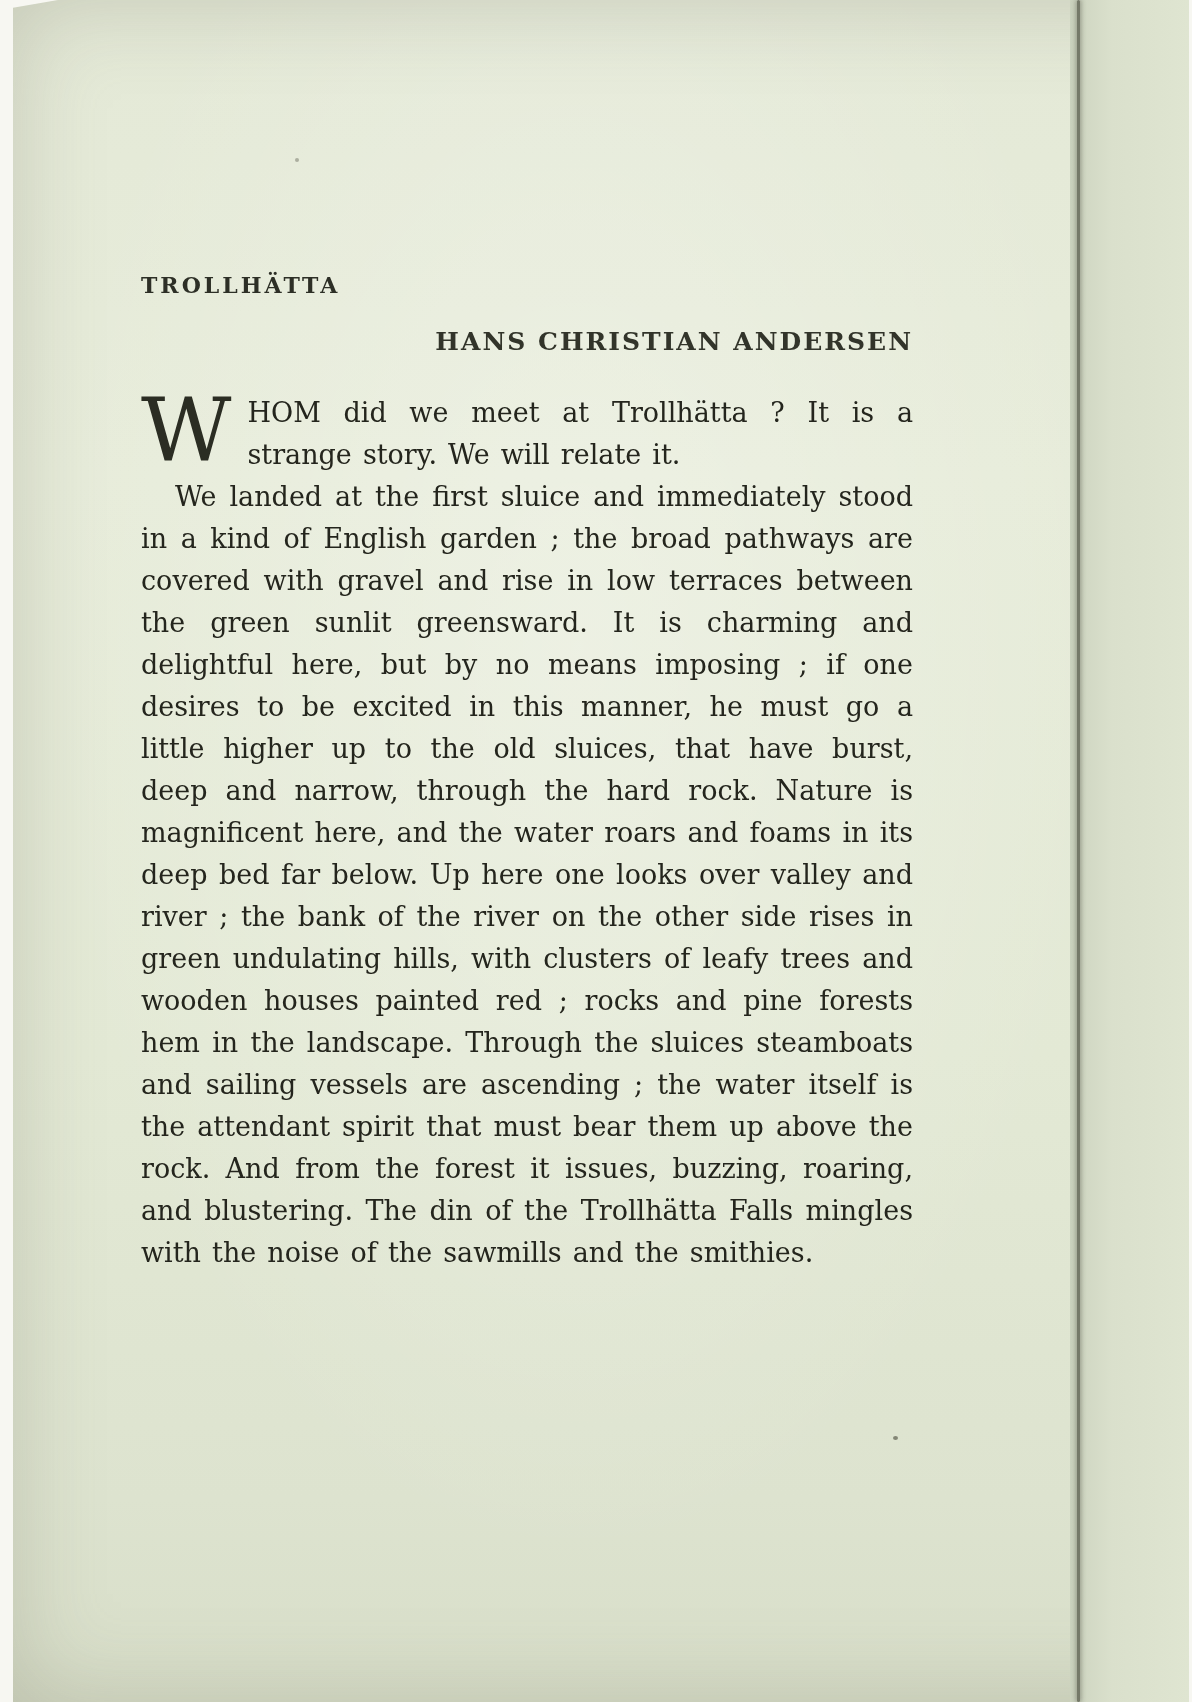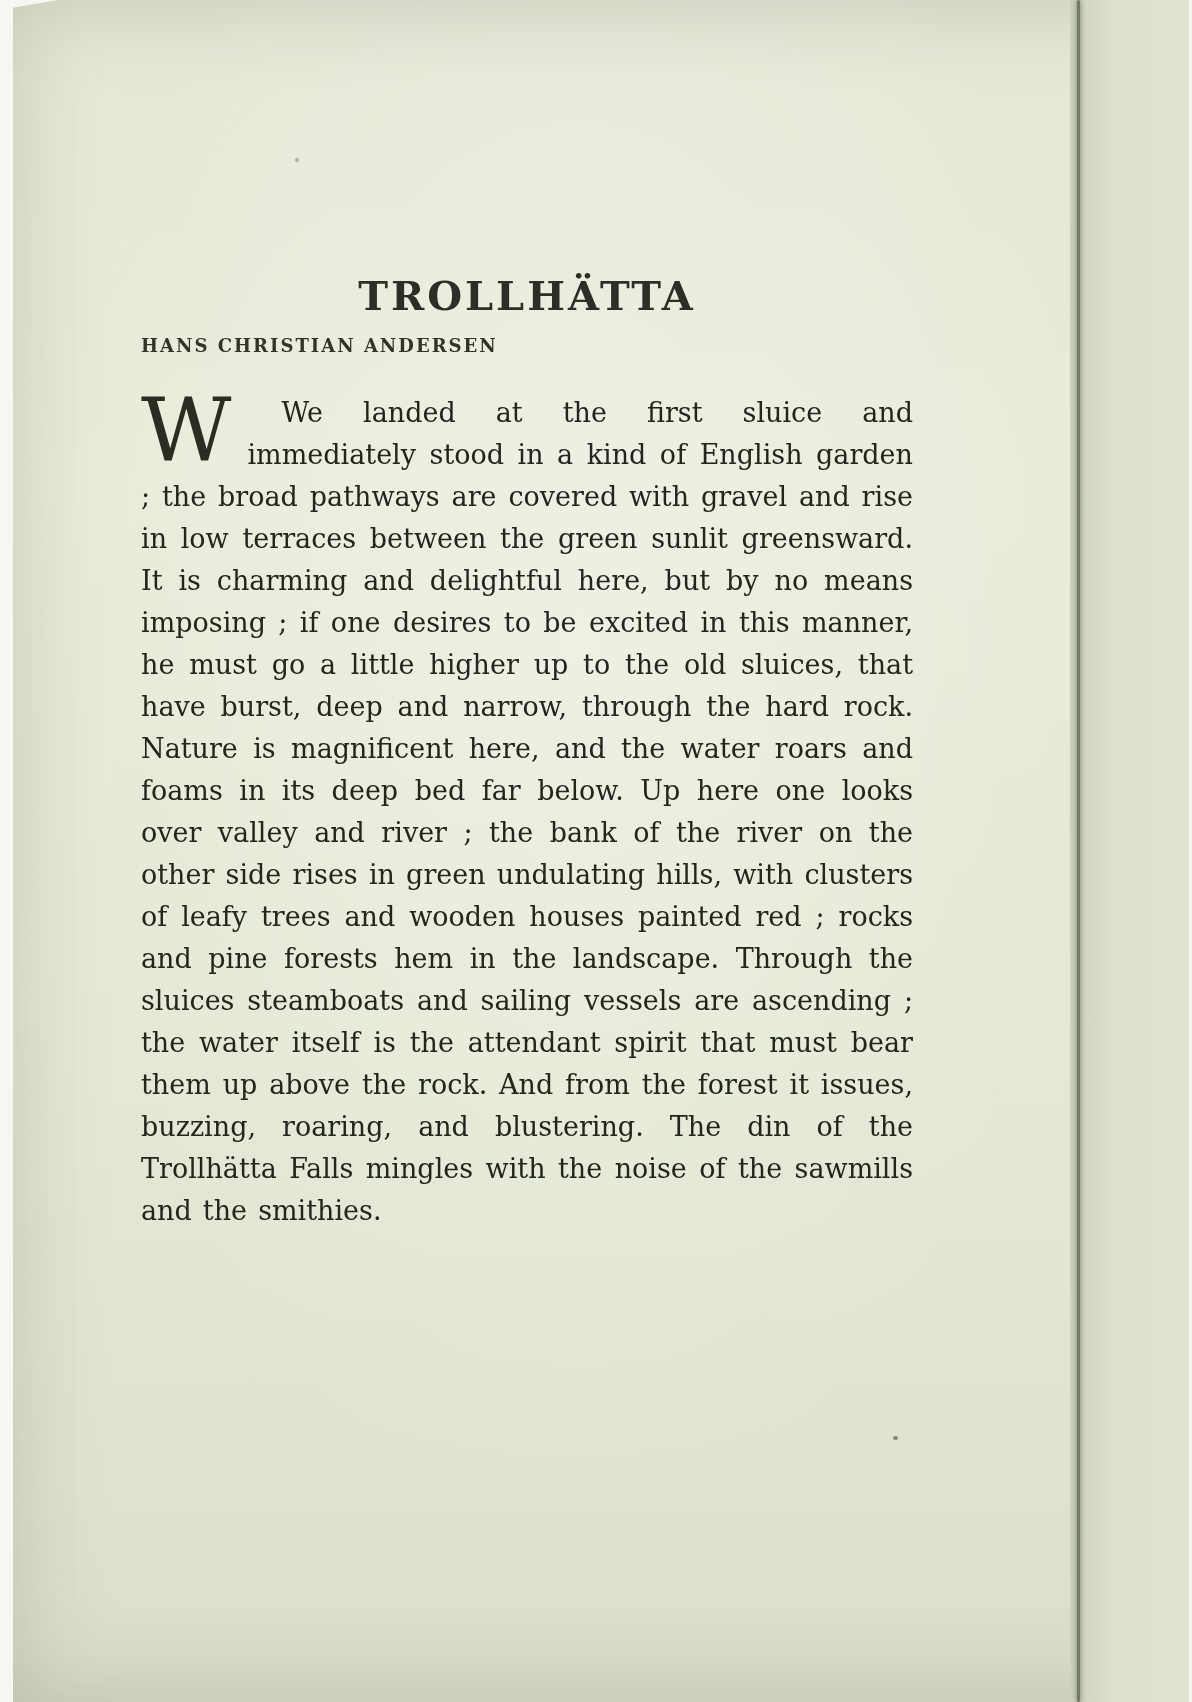--- a/index.html
+++ b/index.html
@@ -61,31 +61,30 @@
   .content {
     position: absolute;
     left: 128px;
     top: 0;
     width: 772px;
     color: #24251d;
   }
 
   .title {
     margin: 272px 0 0 0;
-    text-align: center;
-    font-size: 40px;
+    font-size: 22px;
     font-weight: bold;
     letter-spacing: 3px;
     color: #2d2f26;
   }
 
   .author {
-    margin: 16px 0 0 0;
-    text-align: left;
-    font-size: 18px;
+    margin: 29px 0 0 0;
+    text-align: right;
+    font-size: 25px;
     font-weight: bold;
     letter-spacing: 2px;
     color: #32342a;
   }
 
   p {
     margin: 0;
     font-size: 27px;
     line-height: 42px;
     text-align: justify;
@@ -126,21 +125,21 @@
   <div class="outer-strip"></div>
   <div class="edge-line"></div>
 
   <div class="content">
 
     <h1 class="title">TROLLHÄTTA</h1>
 
     <h2 class="author">HANS CHRISTIAN ANDERSEN</h2>
 
     <p class="opening">
-      <span class="dropcap">W</span>
+      <span class="dropcap">W</span><span>HOM did we meet at Trollhätta ?  It is a strange story.  We will relate it.</span>
     </p>
 
     <p class="body-para">We landed at the first sluice and immediately stood in a kind of English garden ; the broad pathways are covered with gravel and rise in low terraces between the green sunlit greensward.  It is charming and delightful here, but by no means imposing ; if one desires to be excited in this manner, he must go a little higher up to the old sluices, that have burst, deep and narrow, through the hard rock.  Nature is magnificent here, and the water roars and foams in its deep bed far below.  Up here one looks over valley and river ; the bank of the river on the other side rises in green undulating hills, with clusters of leafy trees and wooden houses painted red ; rocks and pine forests hem in the landscape.  Through the sluices steamboats and sailing vessels are ascending ; the water itself is the attendant spirit that must bear them up above the rock.  And from the forest it issues, buzzing, roaring, and blustering.  The din of the Trollhätta Falls mingles with the noise of the sawmills and the smithies.</p>
 
 
   </div>
 
   <div class="speck speck-1"></div>
   <div class="speck speck-2"></div>
 

